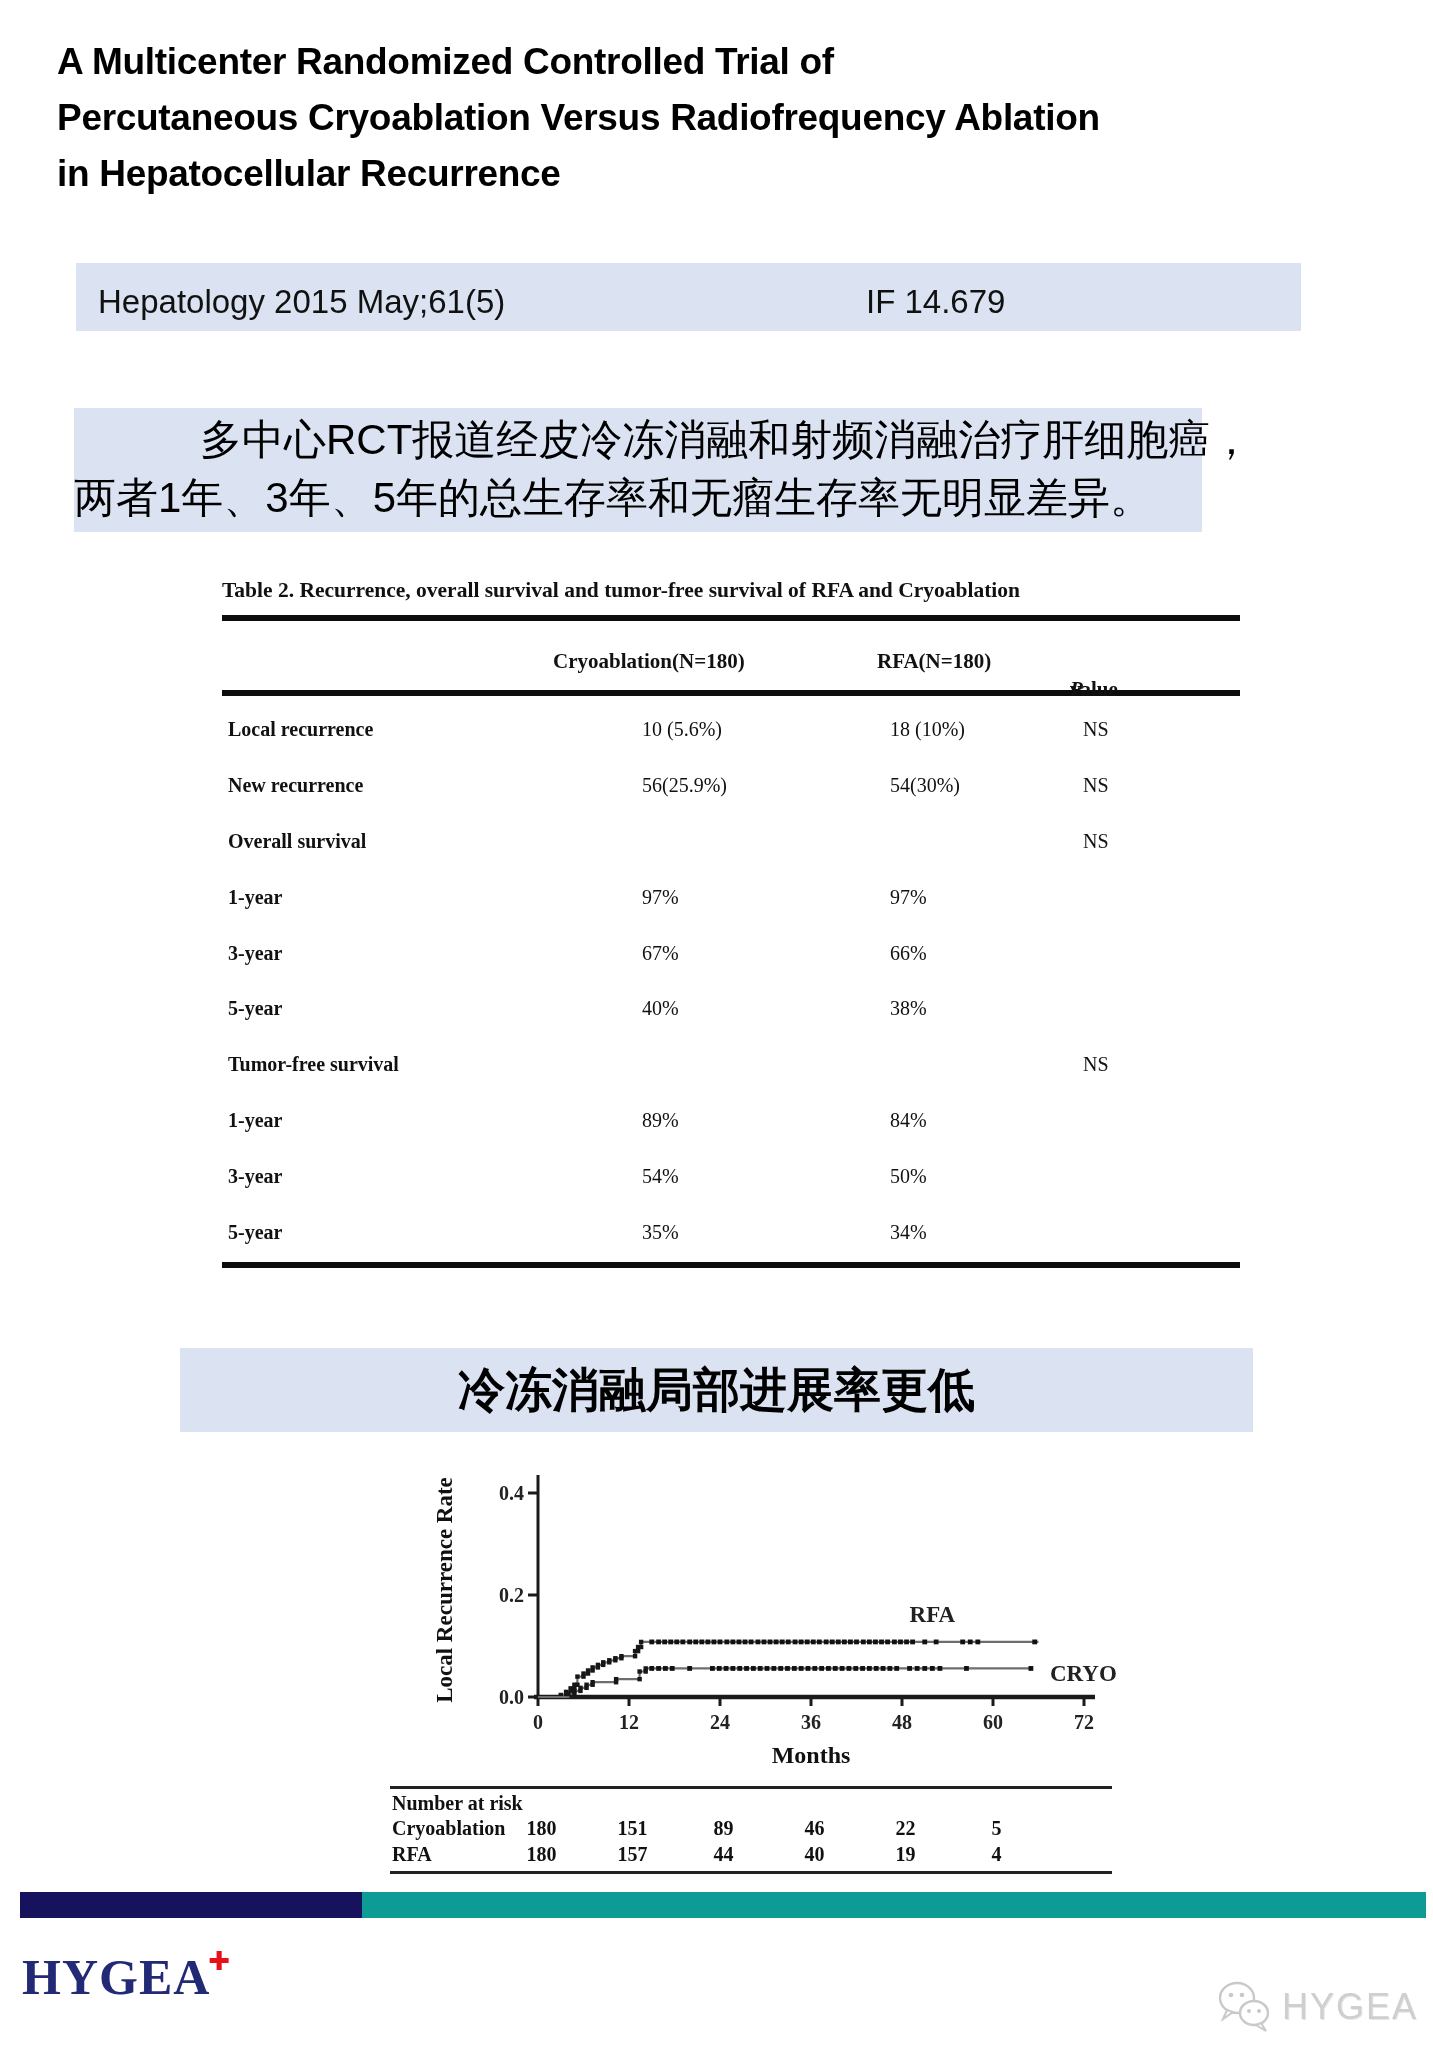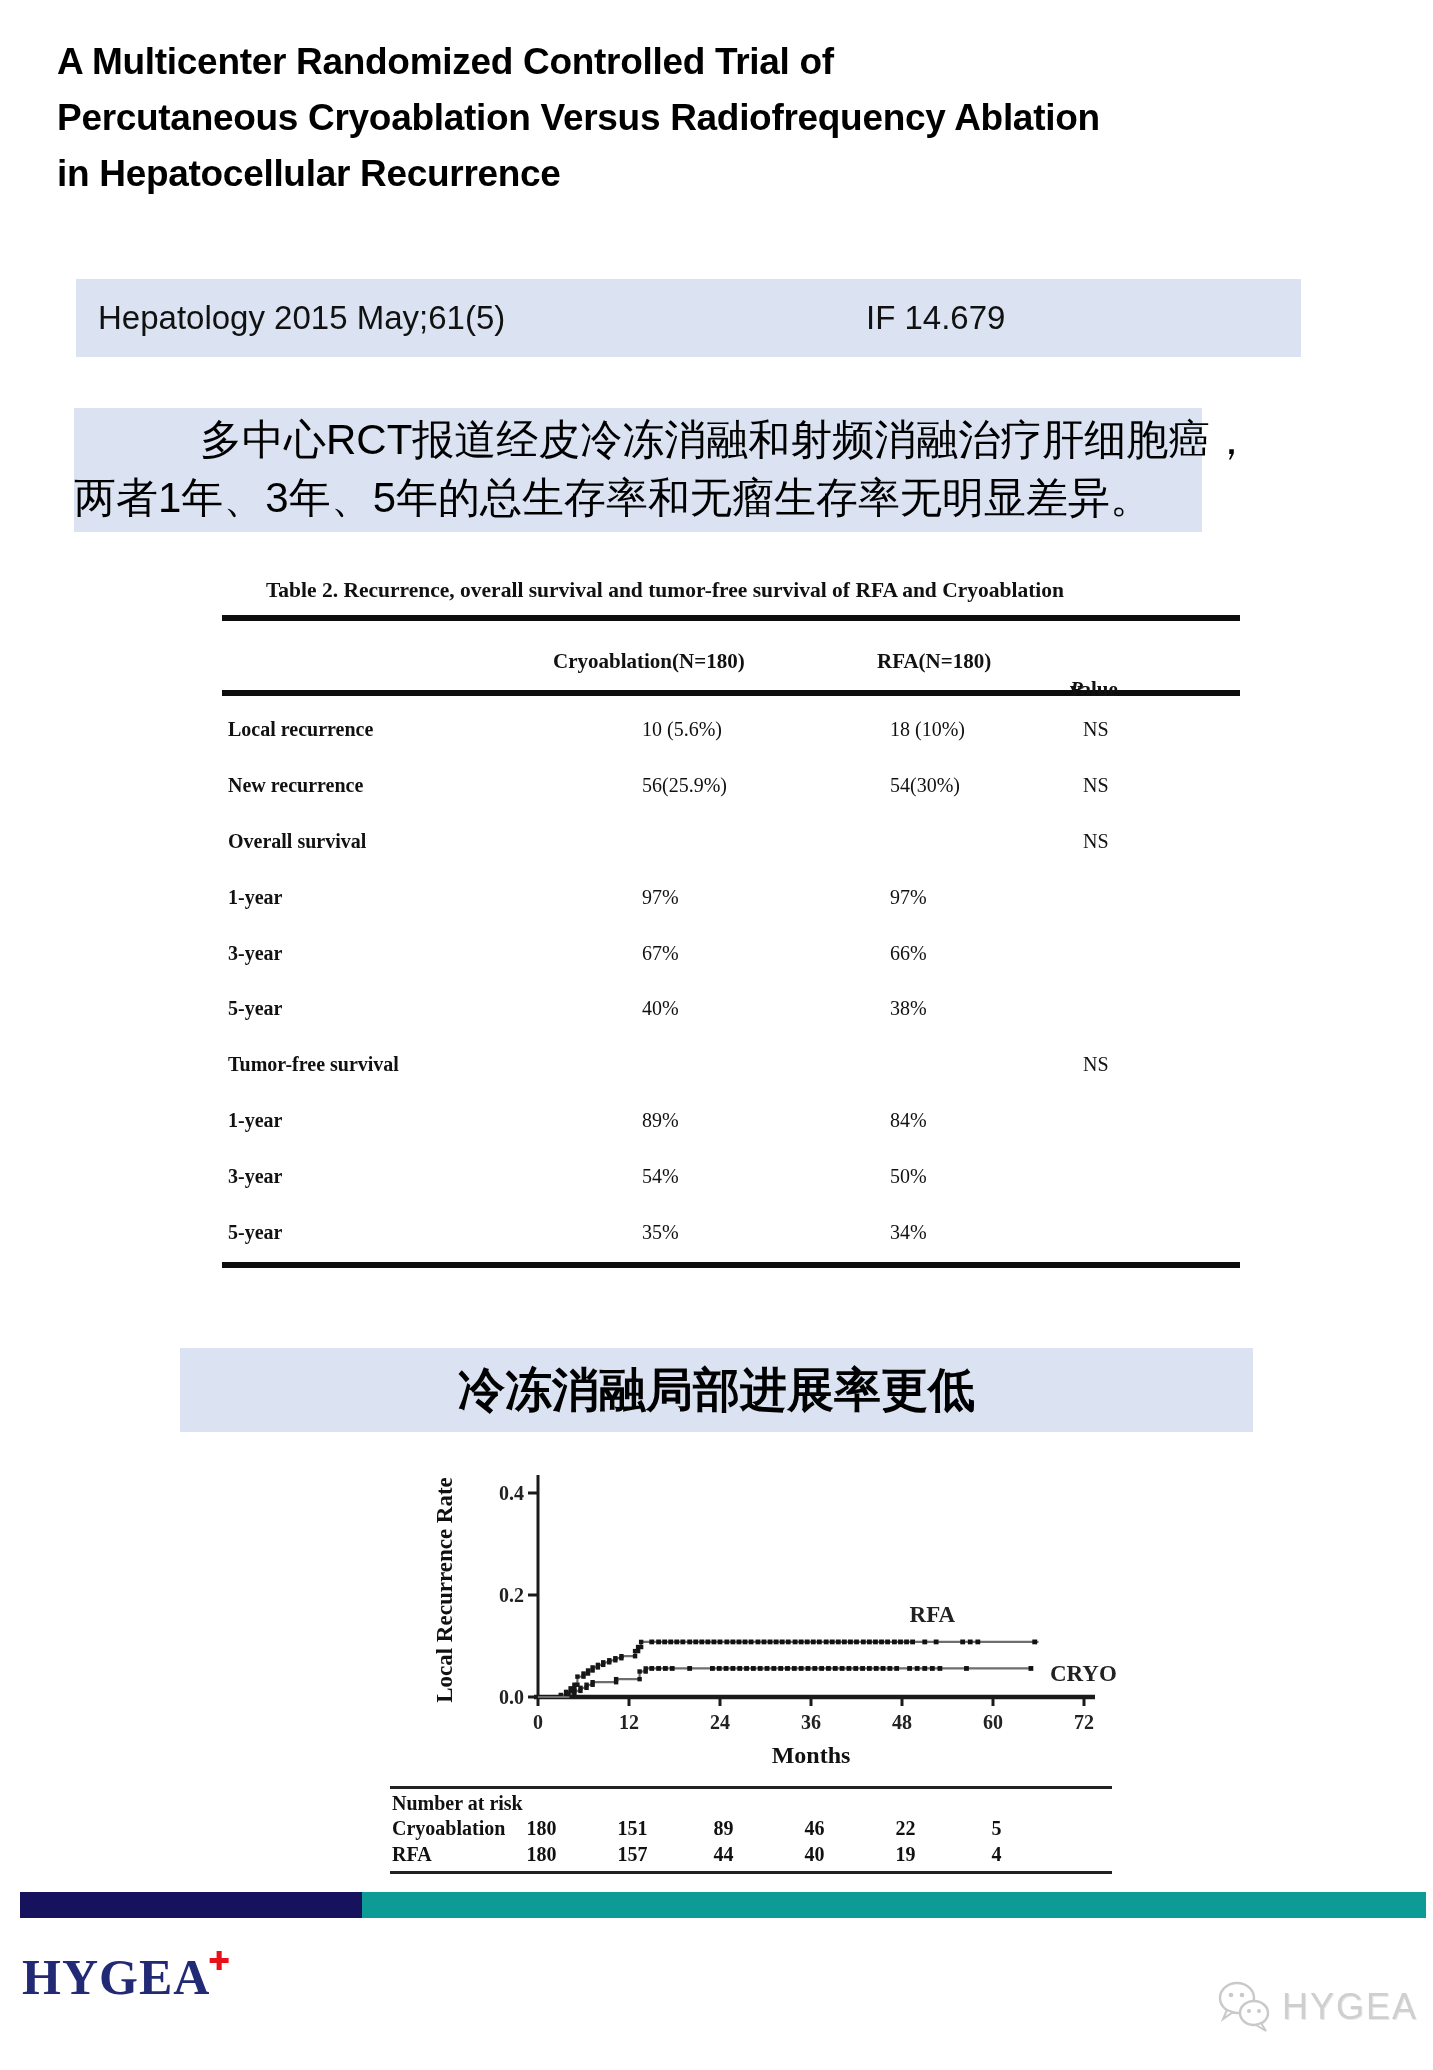--- a/index.html
+++ b/index.html
@@ -5,34 +5,34 @@
   html,body{margin:0;padding:0;background:#fff;}
   .slide{position:relative;width:1433px;height:2070px;background:#fff;overflow:hidden;
          font-family:"Liberation Sans",sans-serif;}
 
   
   .title{position:absolute;left:57px;top:34px;width:1180px;color:#000;
          font-size:37px;font-weight:700;line-height:56px;letter-spacing:-0.3px;}
 
   
   .banner{background:var(--banner-bg);}
-  .journal-banner{position:absolute;left:76px;top:263px;width:1225px;height:78px;margin-top:16px;}
+  .journal-banner{position:absolute;left:76px;top:263px;width:1225px;height:68px;}
   .journal-banner span{position:absolute;top:0;line-height:78px;font-size:33px;color:#111;}
   .journal-text{left:22px;}
   .impact-factor{left:790px;}
 
   
   .summary-banner{position:absolute;left:74px;top:408px;width:1128px;height:124px;
                   font-size:42px;color:#000;line-height:58px;padding-top:3px;box-sizing:border-box;}
   .summary-line1{text-indent:126px;white-space:nowrap;}
   .summary-line2{white-space:nowrap;}
 
   
   .table2-caption{position:absolute;left:222px;top:578px;width:1018px;
-                  font-family:"Liberation Serif",serif;font-weight:700;font-size:21.5px;color:#111;margin-left:44px;}
+                  font-family:"Liberation Serif",serif;font-weight:700;font-size:21.5px;color:#111;}
   .table2{position:absolute;left:222px;top:615px;width:1018px;height:641px;
           border-top:6px solid #0d0d0d;border-bottom:6px solid #0d0d0d;
           font-family:"Liberation Serif",serif;color:#111;}
   .table2-header{position:absolute;left:0;top:0;width:100%;height:75px;
                  border-bottom:6px solid #0d0d0d;box-sizing:border-box;}
   .table2-header span{position:absolute;top:28px;font-weight:700;font-size:21px;white-space:nowrap;}
   .t2h-c1{left:331px;} .t2h-c2{left:655px;} .t2h-c3{left:848px;font-style:italic;}
   .t2h-c3 .pv-rest{font-style:normal;}
   .table2-body{position:absolute;left:0;top:81px;width:100%;margin-left:6px;}
   .t2-row{position:relative;height:55.9px;line-height:55.9px;}

